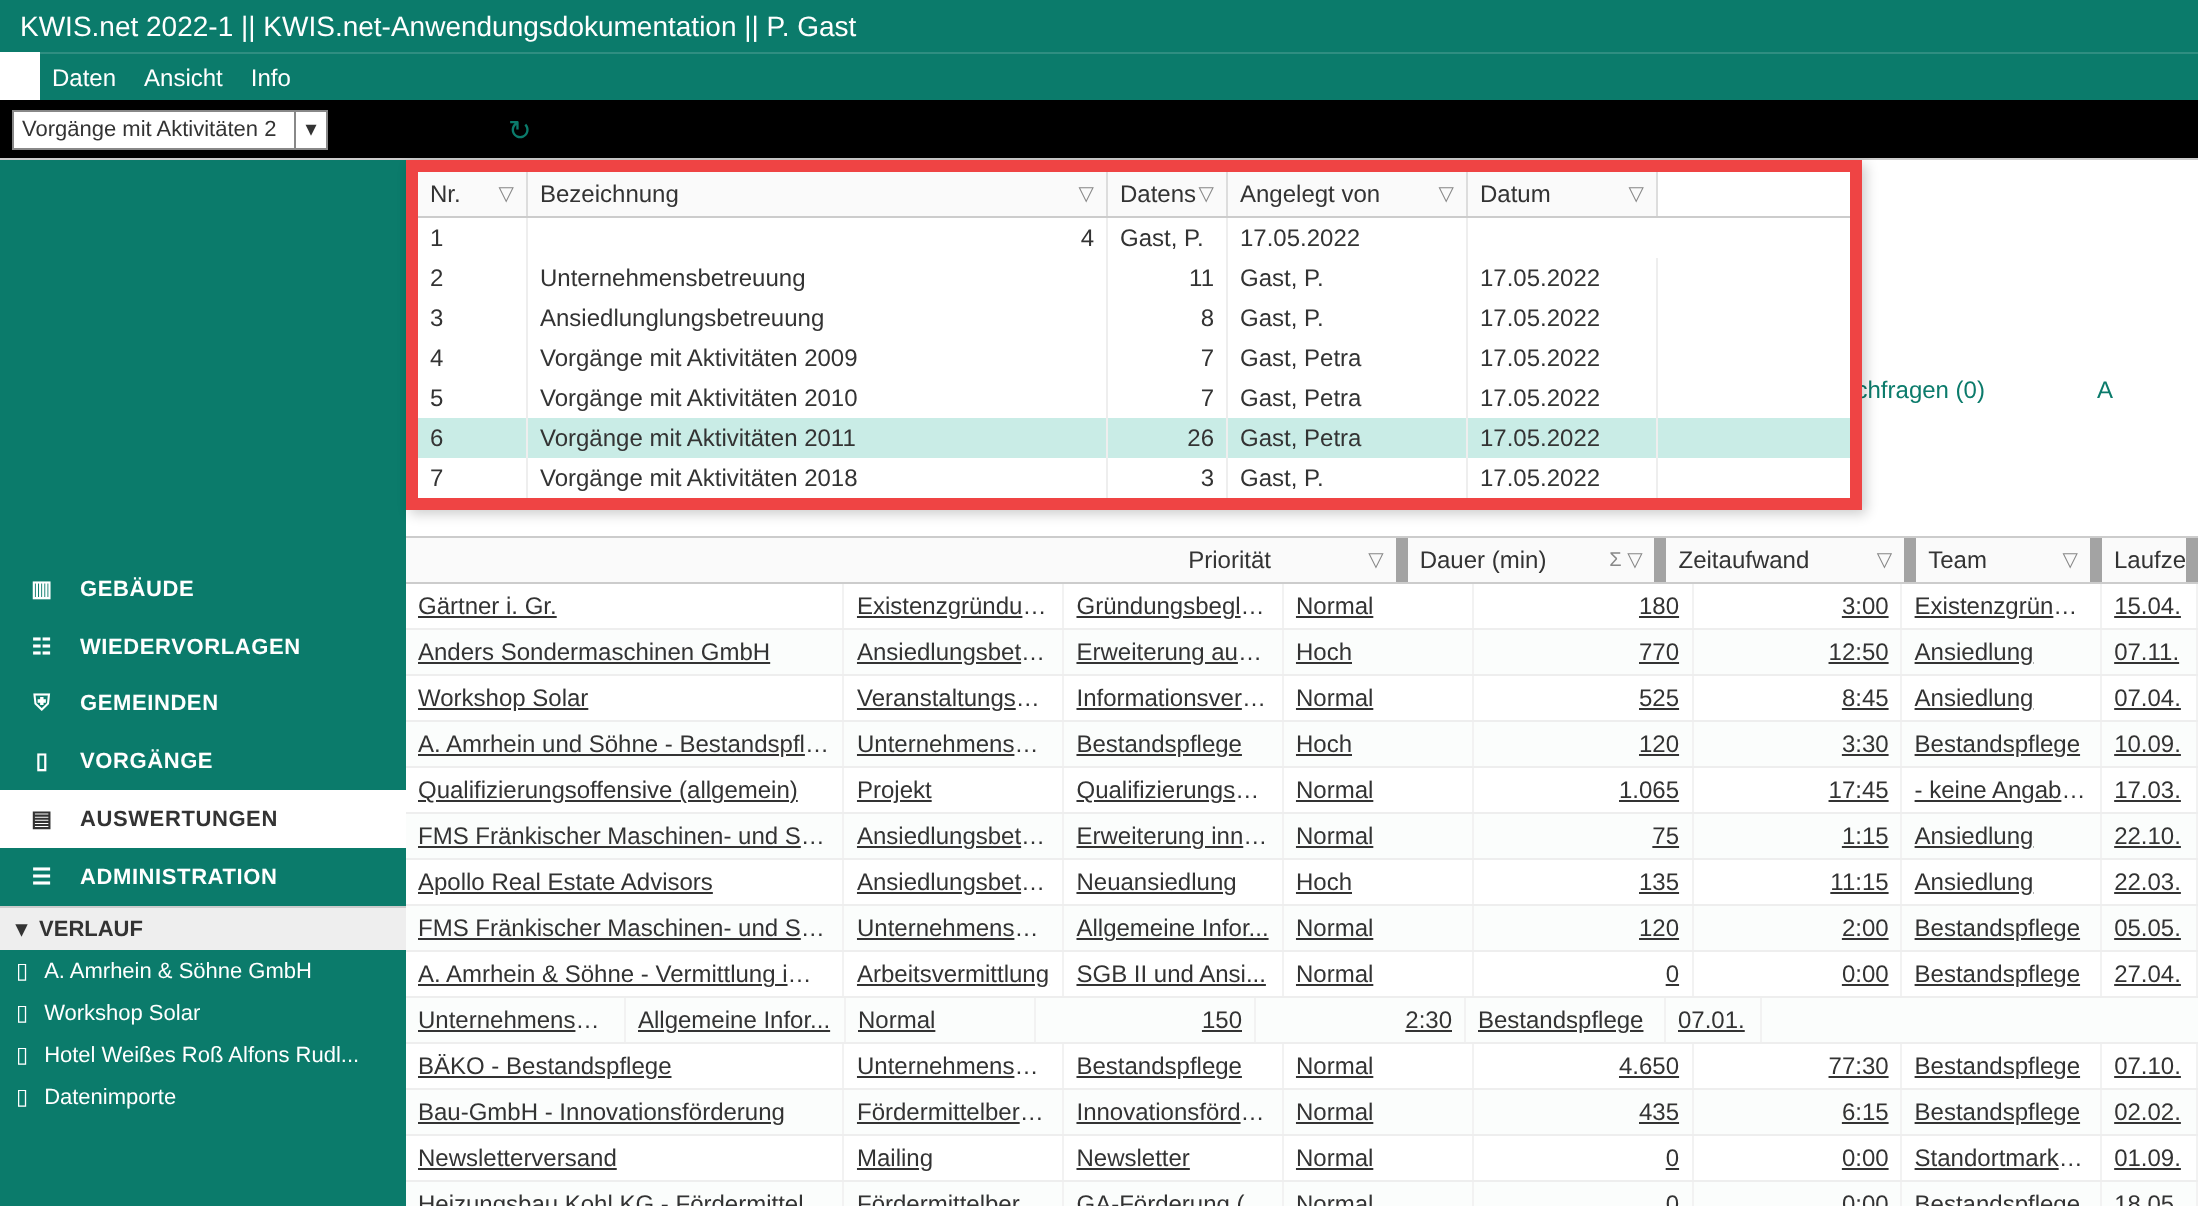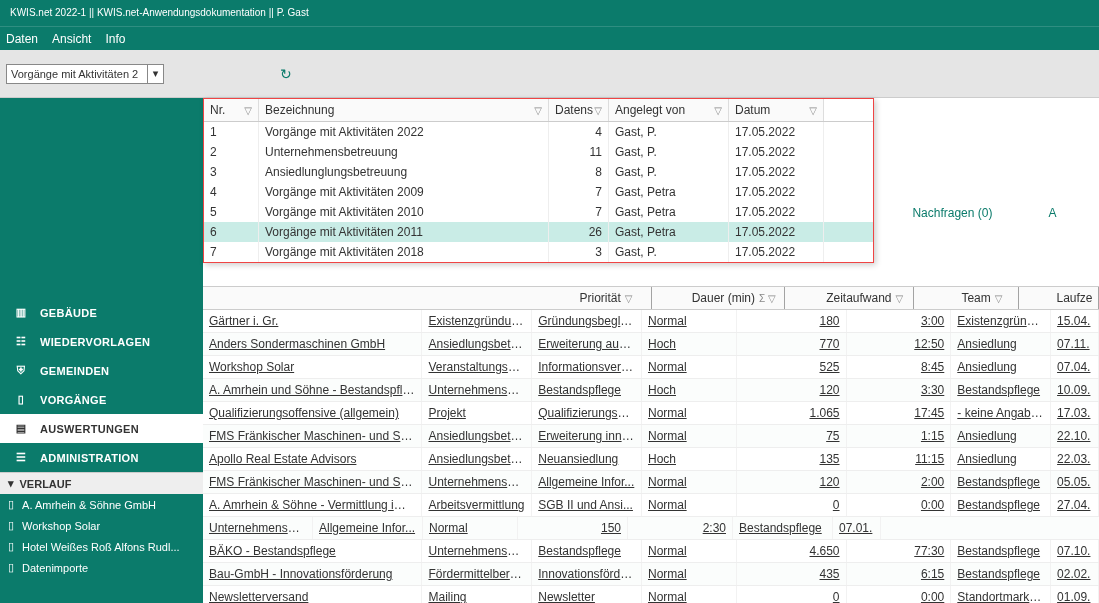--- a/index.html
+++ b/index.html
@@ -1,48 +1,48 @@
 <!DOCTYPE html>
 <html><head>
 <meta charset="utf-8">
 <style>
 * { margin:0; padding:0; box-sizing:border-box; font-family:"Segoe UI",Arial,sans-serif; }
 body { background:#fff; font-size:12px; color:#333; overflow:hidden; }
-.titlebar { background:#0b7b6b; color:#fff; height:26px; line-height:26px; padding:0 10px; font-size:10px; }
-.menubar { background:#0b7b6b; color:#fff; height:24px; display:flex; align-items:center; padding:0 6px; gap:14px; font-size:12px; border-top:1px solid rgba(255,255,255,.15); }
+.titlebar { background:#0b7b6b; color:#fff; height:26px; line-height:26px; padding:0 10px; font-size:14px; }
+.menubar { background:#0b7b6b; color:#fff; height:24px; display:flex; align-items:center; padding:0 6px; gap:14px; font-size:12px; border-top:1px solid rgba(255,255,255,.15);margin-left:20px; }
 .menubar span { cursor:default; }
-.toolbar { background:#e5e5e5; height:48px; display:flex; align-items:center; padding:0 6px; gap:26px; border-bottom:1px solid #ccc; }
+.toolbar { background:#000000; height:30px; display:flex; align-items:center; padding:0 6px; gap:0; border-bottom:1px solid #ccc; }
 .combo { border:1px solid #888; background:#fff; height:20px; display:flex; align-items:center; font-size:11px; }
 .combo .txt { padding:0 4px; width:140px; overflow:hidden; white-space:nowrap; }
 .combo .arrow { width:16px; height:100%; border-left:1px solid #888; display:flex; align-items:center; justify-content:center; }
 .refresh-icon { color:#0b7b6b; font-size:14px; margin-left:90px; }
 .main { display:flex; height:calc(603px - 80px); }
 .sidebar { width:203px; background:#0b7b6b; color:#fff; display:flex; flex-direction:column; }
 .sidebar-spacer { flex:0 0 200px; }
 .navitem { display:flex; align-items:center; gap:10px; padding:8px 12px; font-size:11px; font-weight:bold; letter-spacing:.3px; cursor:default; }
 .navitem.active { background:#fff; color:#333; }
 .navitem .ico { width:18px; display:inline-flex; justify-content:center; }
 .history-head { background:#eee; color:#333; display:flex; align-items:center; gap:6px; padding:4px 8px; font-size:11px; font-weight:bold; border-top:1px solid #ccc; }
 .history-item { background:#0b7b6b; color:#fff; display:flex; align-items:center; gap:8px; padding:4px 8px; font-size:11px; overflow:hidden; white-space:nowrap; text-overflow:ellipsis; }
 .content { flex:1; position:relative; background:#fff; }
 .tabs { position:absolute; left:420px; top:102px; display:flex; gap:0; font-size:12px; }
 .tab { padding:6px 28px; color:#0b7b6b; cursor:default; }
 .tab.active { background:#0b7b6b; color:#fff; }
 
-.dropdown { position:absolute; left:0; top:0; width:671px; background:#fff; border:1px solid #ef4444; box-shadow:2px 2px 6px rgba(0,0,0,.2); z-index:40; }
+.dropdown { position:absolute; left:0; top:0; width:728px; background:#fff; border:6px solid #ef4444; box-shadow:2px 2px 6px rgba(0,0,0,.2); z-index:40; }
 .dd-head, .dd-row { display:grid; grid-template-columns:55px 290px 60px 120px 95px; font-size:12px; }
 .dd-head { border-bottom:1px solid #ccc; }
 .dd-head > div { padding:4px 6px; border-right:1px solid #ddd; display:flex; justify-content:space-between; align-items:center; color:#333; background:#fafafa; }
 .dd-head .f { color:#888; font-size:10px; }
 .dd-row > div { padding:3px 6px; border-right:1px solid #eee; white-space:nowrap; overflow:hidden; }
 .dd-row.selected { background:#c9ece6; }
 .num { text-align:right; }
 
 .grid-head { position:absolute; left:0; top:188px; right:0; display:flex; font-size:12px; border-top:1px solid #ccc; border-bottom:1px solid #ccc; background:#fafafa; z-index:5; }
-.grid-head > div { padding:4px 6px; border-right:1px solid #a3a3a3; display:flex; justify-content:center; align-items:center; white-space:nowrap;margin-left:32px; }
+.grid-head > div { padding:4px 6px; border-right:6px solid #a3a3a3; display:flex; justify-content:space-between; align-items:center; white-space:nowrap; }
 .grid-head .f { color:#888; font-size:10px; margin-left:4px; }
 .grid-body { position:absolute; left:0; top:212px; right:0; bottom:0; overflow:hidden; }
 .grow { display:flex; font-size:12px; border-bottom:1px solid #eee;text-decoration:underline; }
 .grow > div { padding:4px 6px; border-right:1px solid #f2f2f2; white-space:nowrap; overflow:hidden; text-overflow:ellipsis; }
 .grow:nth-child(even){ background:#fbfdfc; }
 .c-bez{width:220px} .c-akt{width:110px} .c-anl{width:110px} .c-prio{width:95px} .c-dauer{width:110px; text-align:right} .c-zeit{width:105px; text-align:right} .c-team{width:100px} .c-lauf{width:48px}
 .gh-prio{width:125px} .gh-dauer{width:140px} .gh-zeit{width:135px} .gh-team{width:100px} .gh-lauf{width:48px}
 </style>
 </head>
 <body>
@@ -141,21 +141,20 @@
             <span class="f">▽</span>
           </div>
         <div>
             <span>Datum</span>
             <span class="f">▽</span>
           </div>
       </div>
       <div id="dd-rows">
           <div class="dd-row">
             <div>1</div>
-            <div>Vorgänge mit Aktivitäten 2022</div>
             <div class="num">4</div>
             <div>Gast, P.</div>
             <div>17.05.2022</div>
           </div>
           <div class="dd-row">
             <div>2</div>
             <div>Unternehmensbetreuung</div>
             <div class="num">11</div>
             <div>Gast, P.</div>
             <div>17.05.2022</div>

